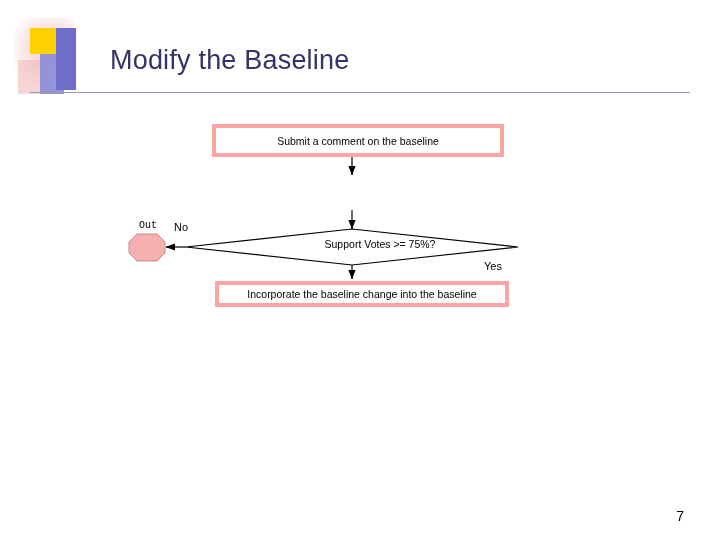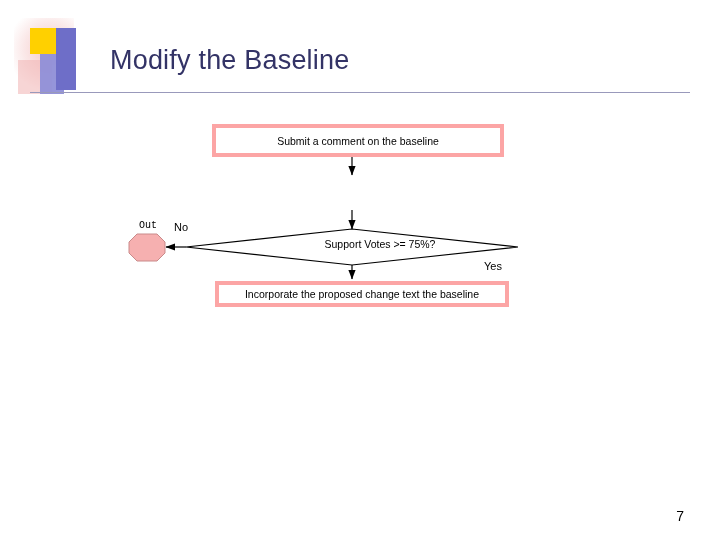--- a/index.html
+++ b/index.html
@@ -202,20 +202,20 @@
 
     <line x1="186" y1="247" x2="166" y2="247" stroke="#000000" stroke-width="1.2" marker-end="url(#arrow)"></line>
 
     <line x1="352" y1="265" x2="352" y2="279" stroke="#000000" stroke-width="1.2" marker-end="url(#arrow)"></line>
 
     <polygon points="137,234 157,234 165,242 165,253 157,261 137,261 129,253 129,242" fill="#f6b0b0" stroke="#c98a8a" stroke-width="1"></polygon>
   </svg>
 
   <div class="box" id="box-comment">Submit a comment on the baseline</div>
   <div class="decision-label">Support Votes &gt;= 75%?</div>
-  <div class="box" id="box-incorporate">Incorporate the proposed change text the baseline</div>
+  <div class="box" id="box-incorporate">Incorporate the baseline change into the baseline</div>
   <div class="terminator-label">Out</div>
 
   <div class="edge-label" id="label-no">No</div>
   <div class="edge-label" id="label-yes">Yes</div>
 </div>
 
 <div class="page-number">7</div>
 
 </body></html>

